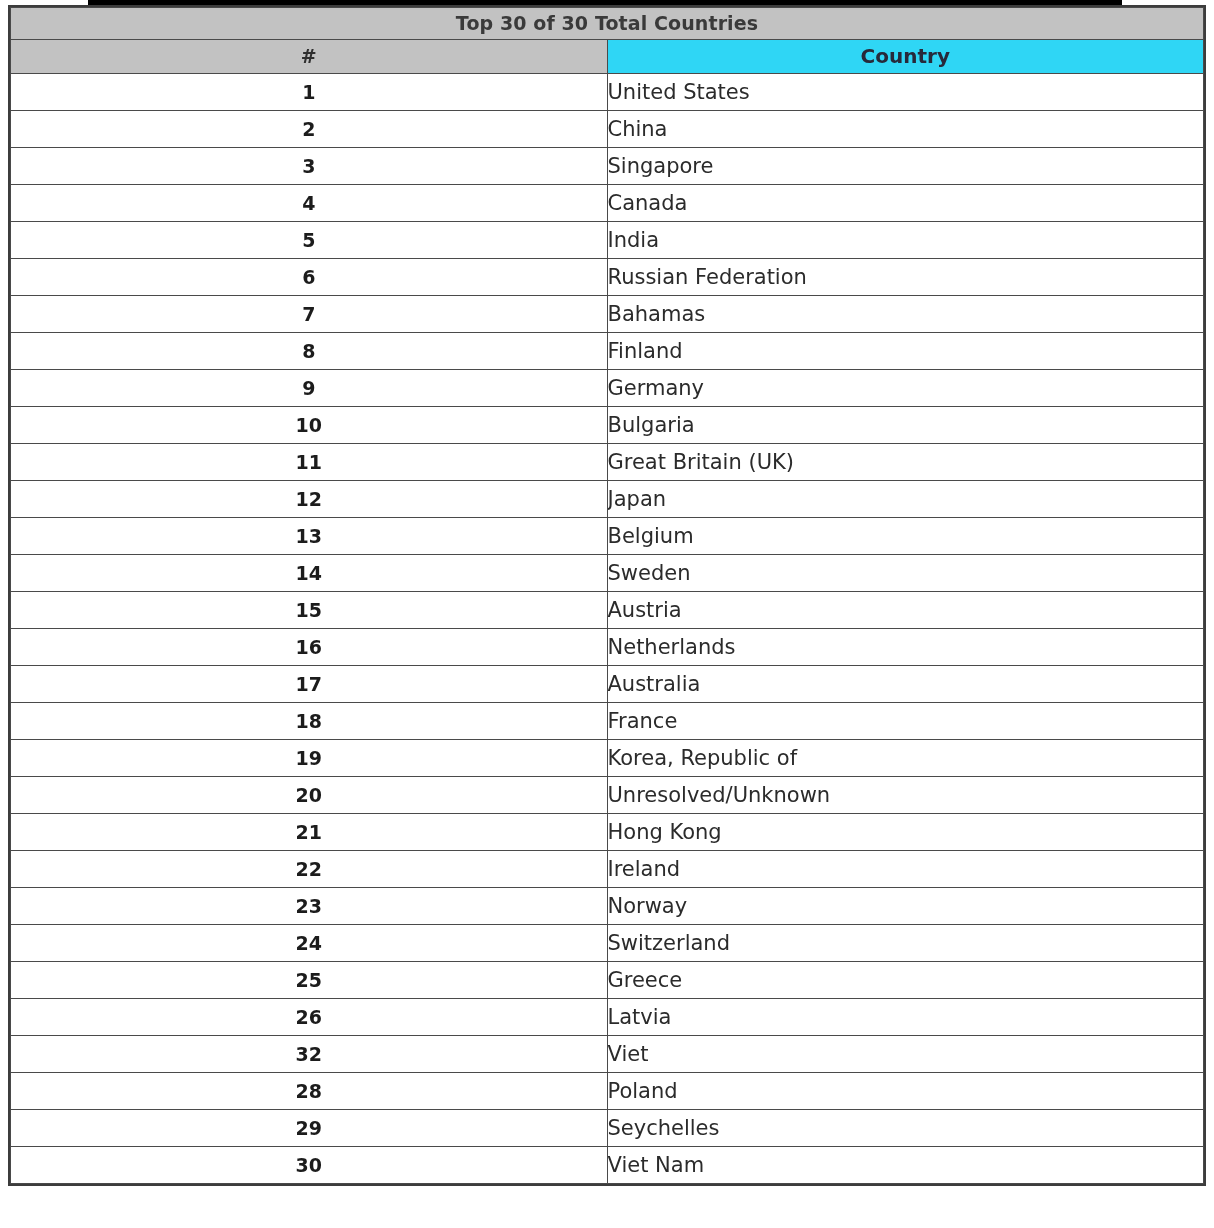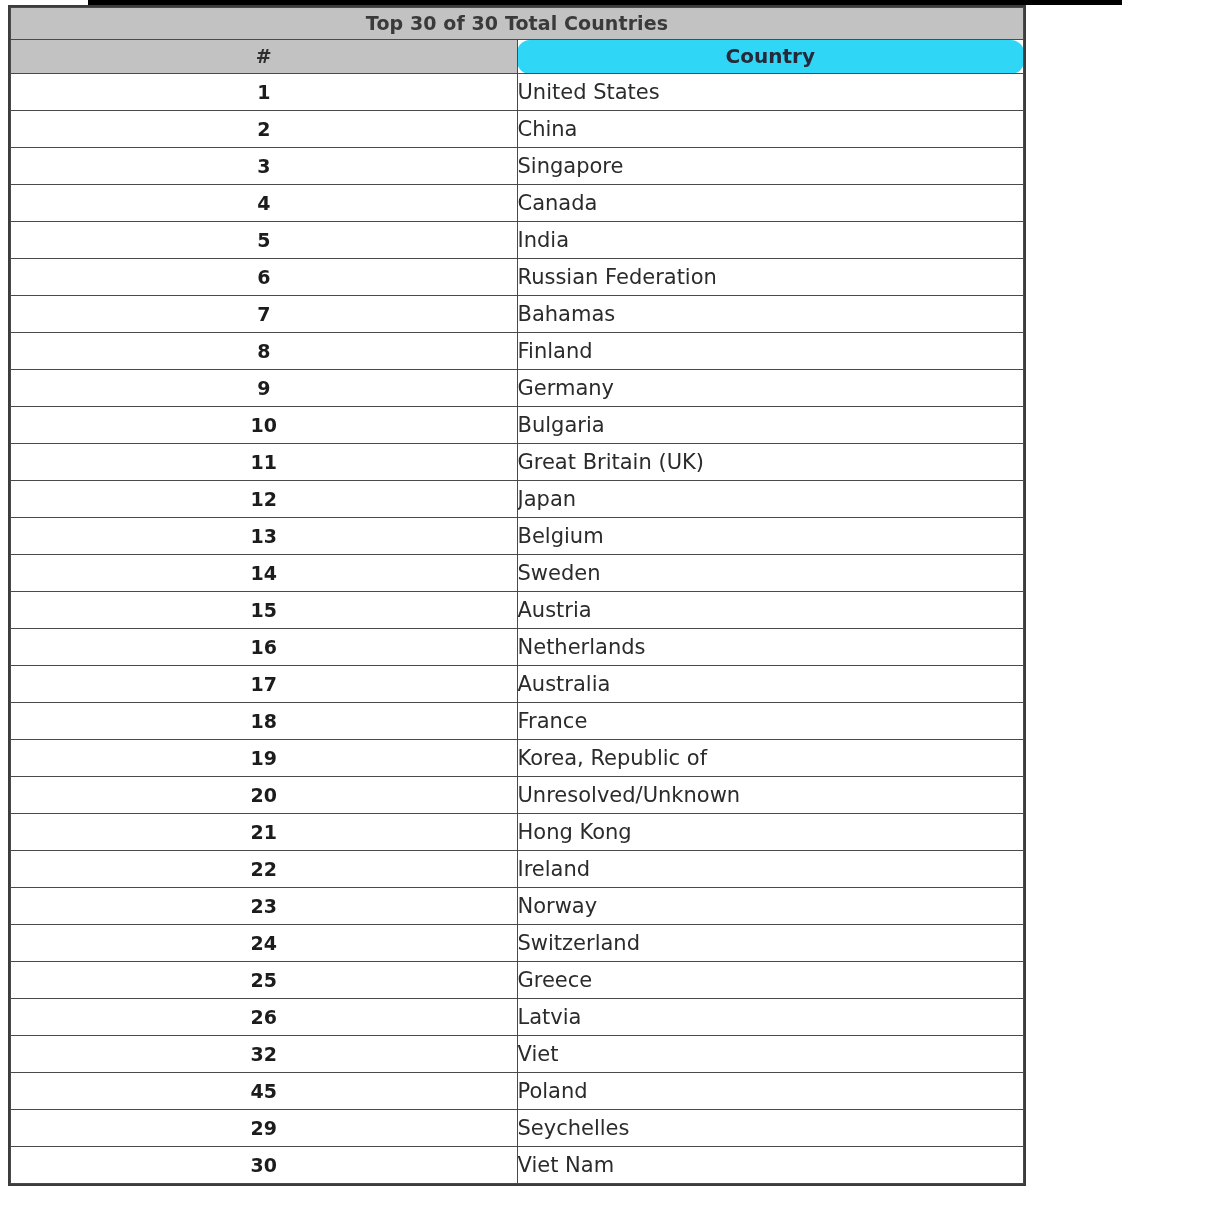--- a/index.html
+++ b/index.html
@@ -22,21 +22,21 @@
     top: 0px;
     width: 1034px;
     height: 5px;
     background: #000000;
   }
 
   .table-wrap {
     position: absolute;
     left: 8px;
     top: 5px;
-    width: 1018px;
+    width: 1198px;
     box-sizing: border-box;
     border: 2px solid #3c3c3c;
     background: #ffffff;
   }
 
   table.grid {
     border-collapse: collapse;
     width: 100%;
     table-layout: fixed;
   }
@@ -71,21 +71,20 @@
     width: 157px;
   }
   .hdr-country {
     background: #2fd6f5;
     color: #27293a;
     font-weight: bold;
     font-size: 20px;
     text-align: center;
     height: 33px;
     line-height: 33px;
-    border-radius: 13px;
   }
 
   
   .cell-num {
     background: #ffffff;
     color: #1c1c1c;
     font-weight: bold;
     font-size: 19px;
     text-align: center;
     height: 36px;
@@ -224,21 +223,21 @@
         </tr>
         <tr>
           <td class="cell-num">26</td>
           <td class="cell-country">Latvia</td>
         </tr>
         <tr>
           <td class="cell-num">32</td>
           <td class="cell-country">Viet</td>
         </tr>
         <tr>
-          <td class="cell-num">45</td>
+          <td class="cell-num">28</td>
           <td class="cell-country">Poland</td>
         </tr>
         <tr>
           <td class="cell-num">29</td>
           <td class="cell-country">Seychelles</td>
         </tr>
         <tr>
           <td class="cell-num">30</td>
           <td class="cell-country">Viet Nam</td>
         </tr>

